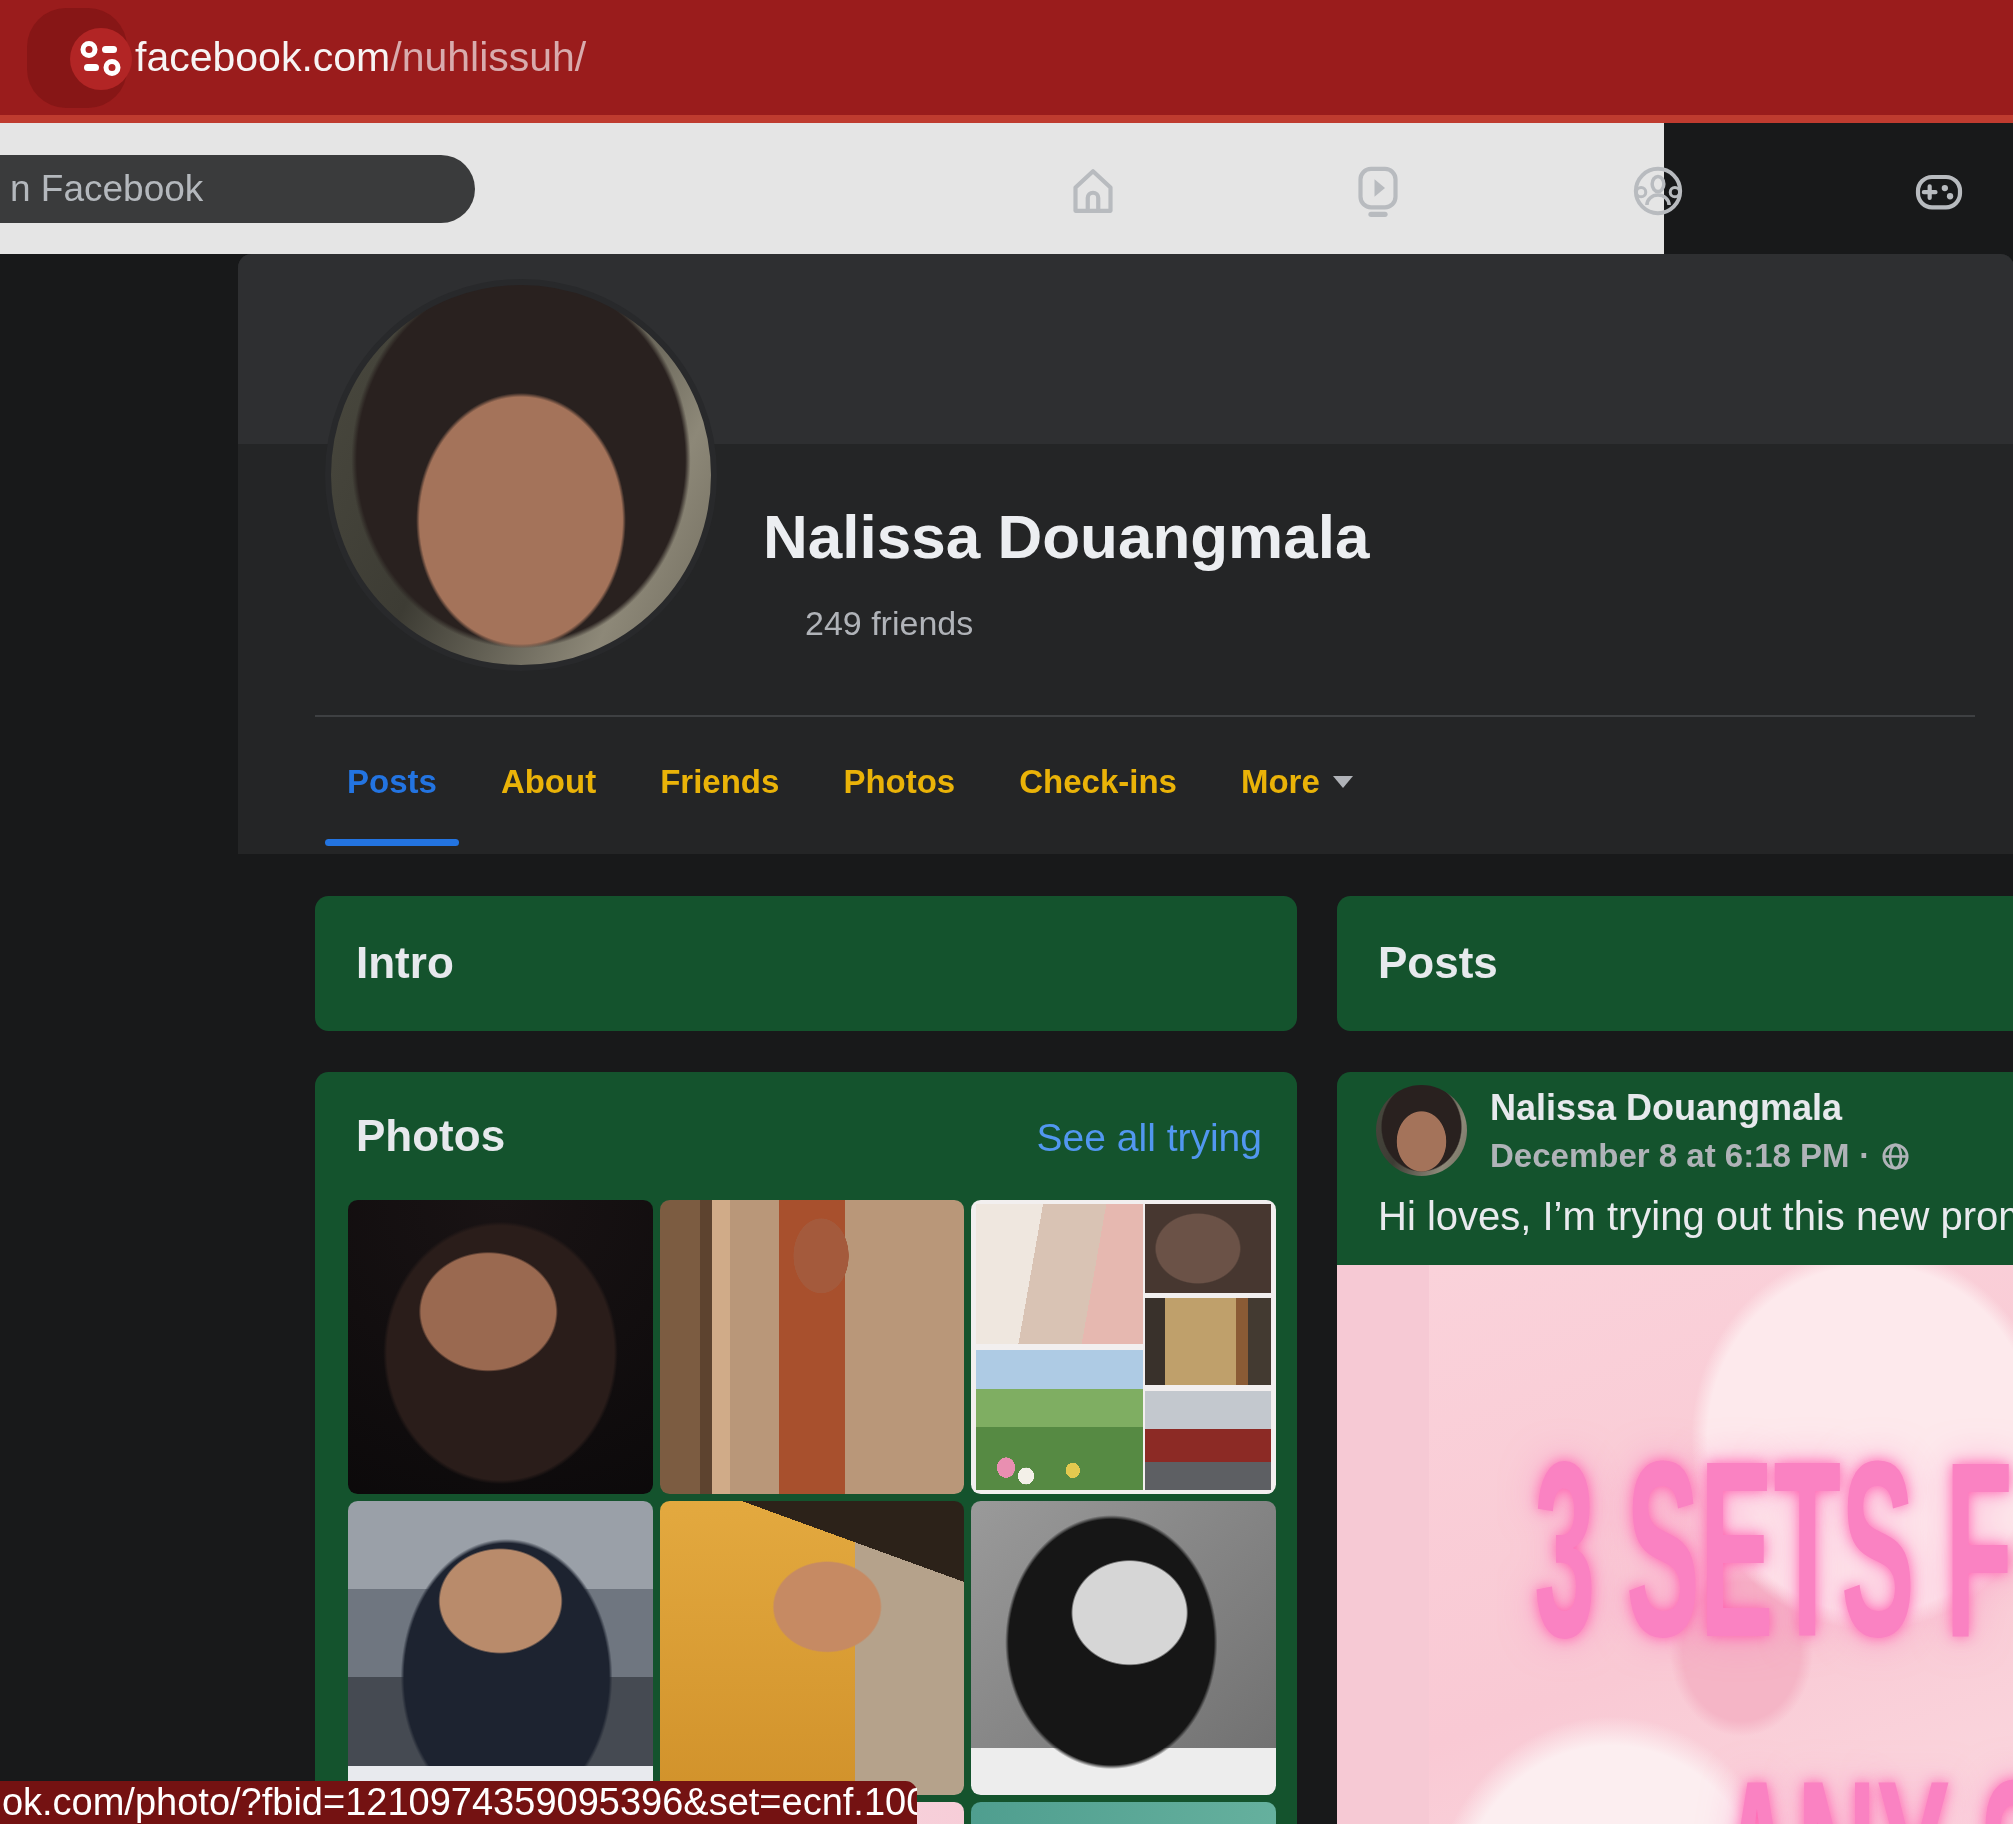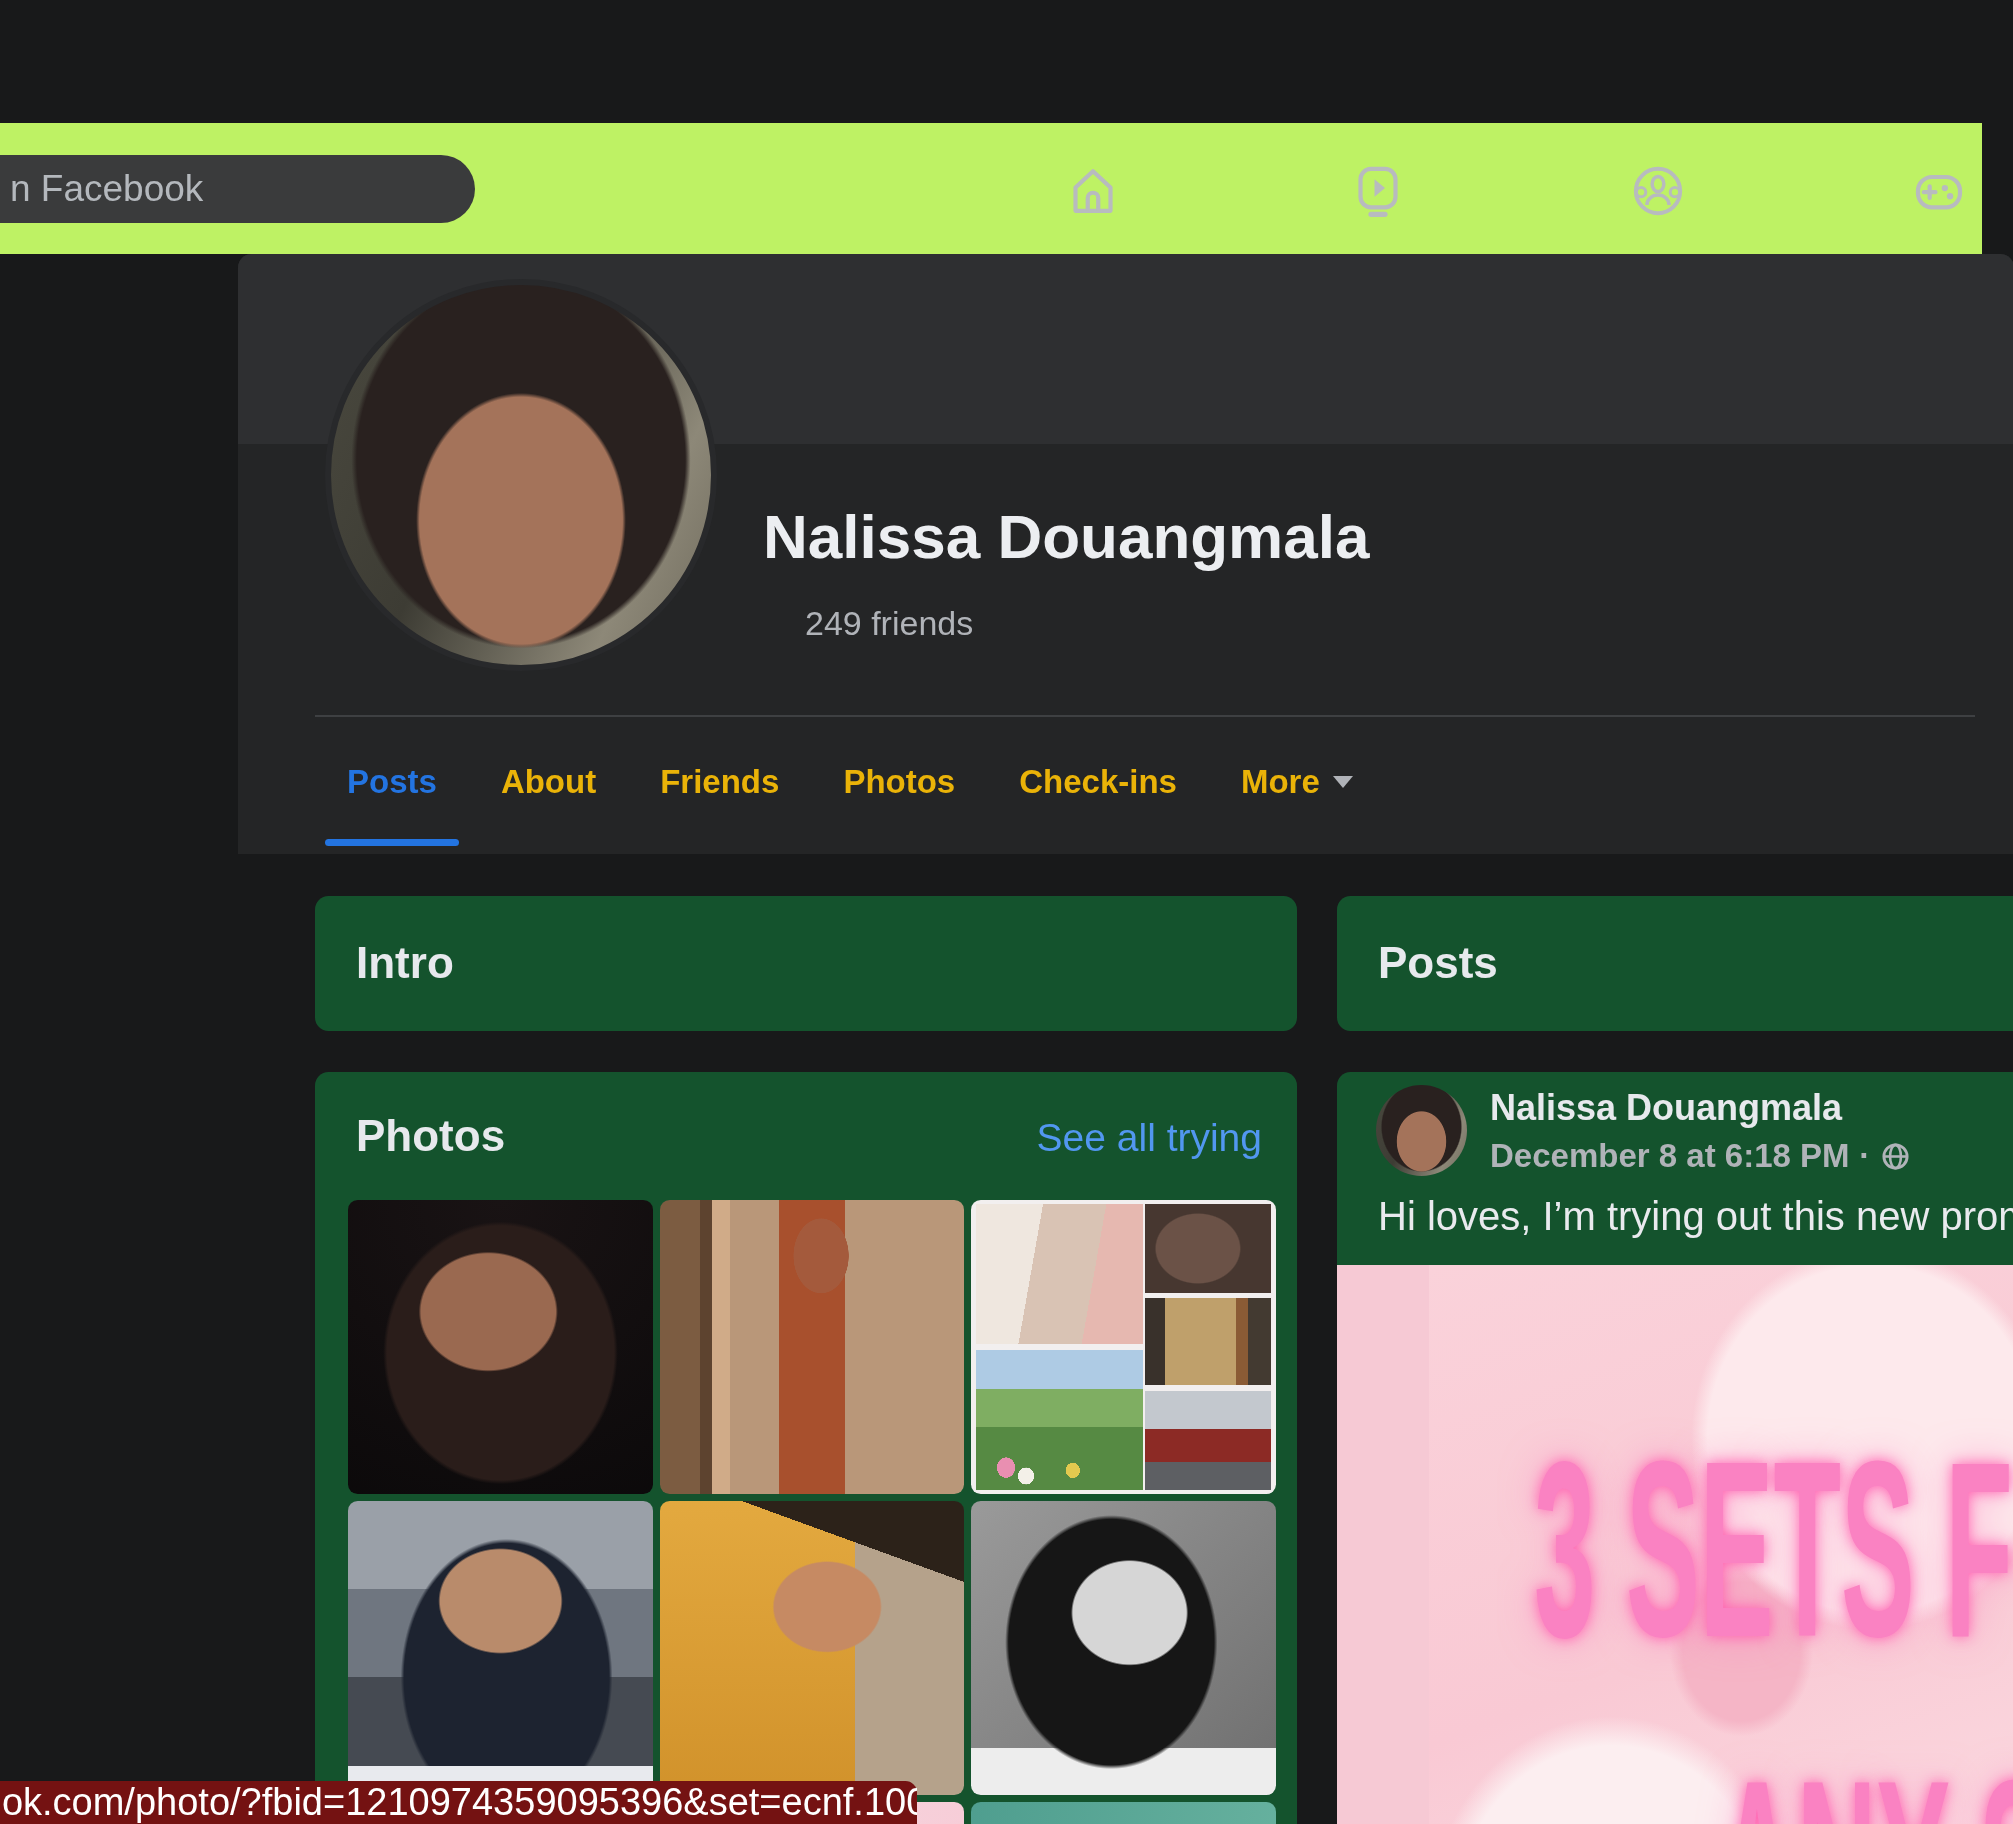--- a/index.html
+++ b/index.html
@@ -11,21 +11,21 @@
   .browser-bar{left:0;top:0;width:2013px;height:123px;background:#9a1c1c;
                border-bottom:8.7px solid #bf3b2f;box-sizing:border-box;}
   .profile-chip{left:27px;top:7.7px;width:100px;height:100px;border-radius:39px;background:#871616;}
   .chip-circle{left:43px;top:20px;width:62px;height:62px;border-radius:50%;background:#b22525;
                display:flex;align-items:center;justify-content:center;}
   .url-box{left:135px;top:0;height:114px;display:flex;align-items:center;font-size:41px;}
   .url-host{color:#f7f4f4;}
   .url-path{color:#d8abad;}
 
   
-  .fb-header{left:0;top:123px;width:1982px;height:131px;background:#bef264;}
+  .fb-header{left:0;top:123px;width:1664px;height:131px;background:#e5e5e5;}
   .search-pill{left:-58px;top:32px;width:533px;height:68px;border-radius:34px;background:#3a3b3c;
                display:flex;align-items:center;padding-left:68px;box-sizing:border-box;
                font-size:37px;color:#b4b8bd;}
   .nav-ic{top:39px;width:58px;height:58px;display:flex;align-items:center;justify-content:center;}
 
   
   .profile-card{left:238px;top:254px;width:1776px;height:600px;background:#242526;
                 border-radius:13.5px 13.5px 0 0;}
   .cover{left:0;top:0;width:100%;height:190px;background:#2e2f31;border-radius:13.5px 13.5px 0 0;}
   .avatar-grad{background:
@@ -126,20 +126,36 @@
   
   .status-bar{left:0;top:1781px;width:917px;height:43px;background:#741212;
               border-top-right-radius:11.6px;display:flex;align-items:center;z-index:9;}
   .status-text{font-size:38px;color:#ffffff;white-space:nowrap;padding-left:1.9px;overflow:hidden;}
 </style>
 </head>
 <body>
 
 <div class="screen">
 
+  <div class="abs browser-bar">
+    <div class="abs profile-chip">
+      <div class="abs chip-circle">
+        <svg width="44" height="37" viewBox="0 0 44 36">
+          <circle cx="10" cy="9" r="6" fill="none" stroke="#ffffff" stroke-width="5"></circle>
+          <rect x="23" y="5.5" width="15" height="7" rx="3.5" fill="#ffffff"></rect>
+          <rect x="5" y="23.5" width="15" height="7" rx="3.5" fill="#ffffff"></rect>
+          <circle cx="33" cy="27" r="6" fill="none" stroke="#ffffff" stroke-width="5"></circle>
+        </svg>
+      </div>
+    </div>
+    <div class="abs url-box">
+      <span class="url-host">facebook.com</span>
+        <span class="url-path">/nuhlissuh/</span>
+    </div>
+  </div>
 
   <div class="abs fb-header">
     <div class="abs search-pill">
       <span>n Facebook</span>
     </div>
     <div class="abs nav-ic" style="left:1064px;">
       <svg width="56" height="56" viewBox="0 0 48 48">
         <path d="M9 21 L24 7 L39 21 V41 H9 Z" fill="none" stroke="#b8bbbf" stroke-width="3.6" stroke-linejoin="round"></path>
         <path d="M19.5 41 V30 a4.5 4.5 0 0 1 9 0 V41" fill="none" stroke="#b8bbbf" stroke-width="3.6"></path>
       </svg>

